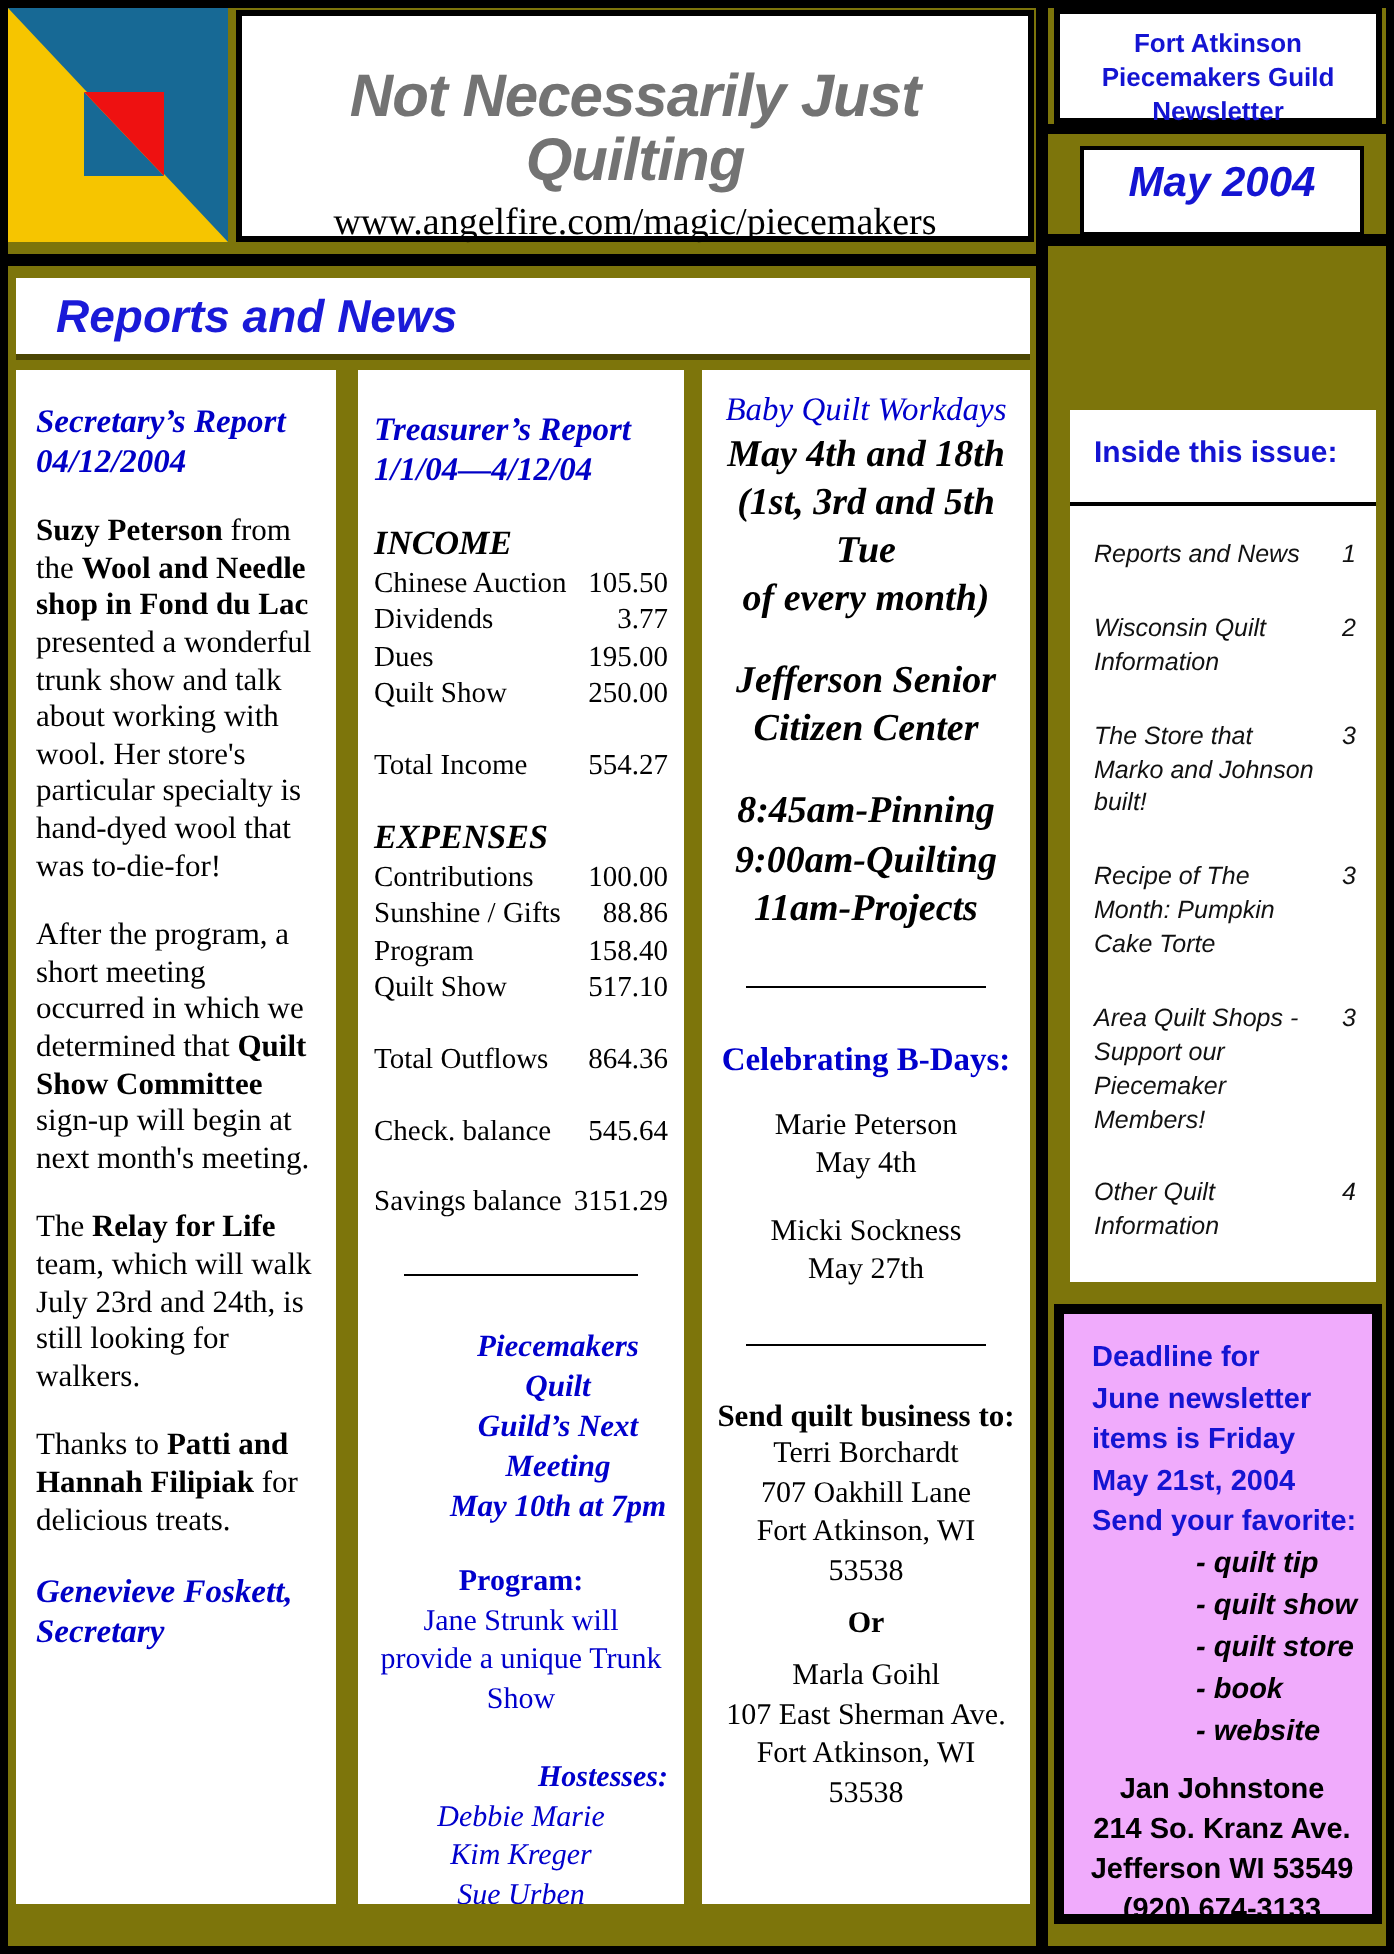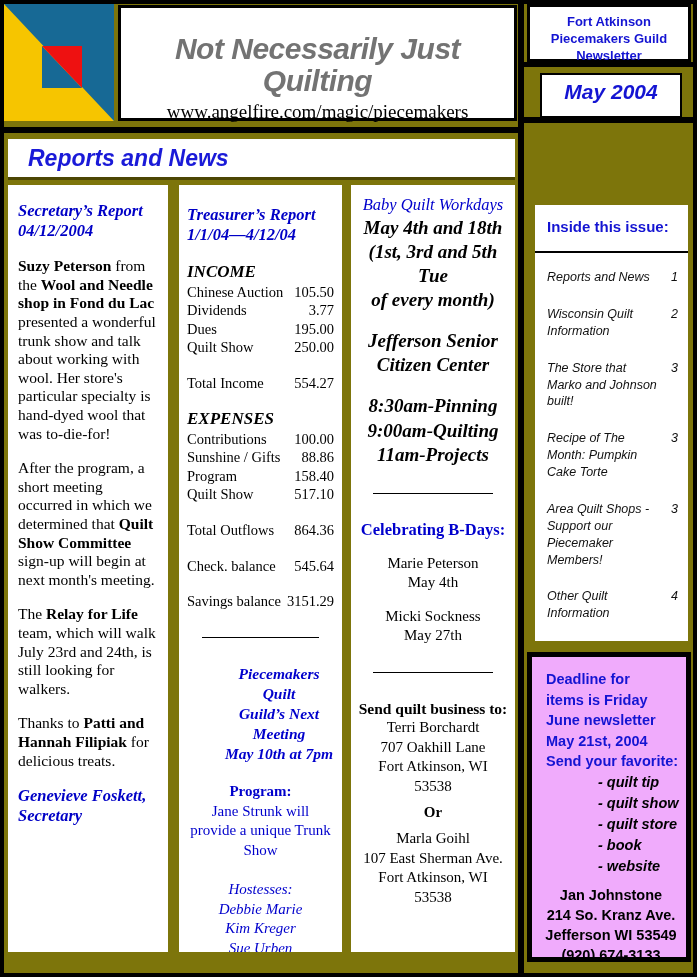--- a/index.html
+++ b/index.html
@@ -38,21 +38,21 @@
   .sig{margin-top:16px;}
 
   .t-section{font-weight:bold;font-style:italic;font-size:17px;margin-top:17px;line-height:1.2;}
   .t-row{display:flex;justify-content:space-between;line-height:1.28;white-space:nowrap;}
   .t-total{margin-top:17px;}
   .rule{border-top:1px solid #000;width:80%;margin:26px auto 26px;}
   .meeting{color:#0000CC;font-weight:bold;font-style:italic;font-size:15.5px;text-align:center;line-height:1.3;margin-left:37px;}
   .program{color:#0000CC;text-align:center;margin-top:18px;line-height:1.3;font-size:15px;}
   .p-lbl{font-weight:bold;}
   .hostesses{color:#0000CC;text-align:center;margin-top:20px;line-height:1.3;font-size:15px;font-style:italic;}
-  .h-lbl{font-weight:normal;}
+  .h-lbl{font-weight:bold;text-align:right;}
 
   .c3-head{color:#0000CC;font-weight:normal;font-style:italic;font-size:16.5px;line-height:1.25;}
   .c3-bold{font-weight:bold;font-style:italic;line-height:1.27;font-size:19px;}
   .c3-gap{margin-top:17px;}
   .bdays-head{color:#0000CC;font-weight:bold;font-size:16.5px;margin-top:4px;}
   .bday{margin-top:14px;line-height:1.3;}
   .biz-head{font-weight:bold;font-size:15.5px;line-height:1.25;}
   .addr{line-height:1.3;}
   .or{font-weight:bold;margin:8px 0;}
 
@@ -223,21 +223,21 @@
         <div>(1st, 3rd and 5th Tue</div>
         <div>of every month)</div>
       </div>
     <div class="c3-bold c3-gap">
 
     <div>Jefferson Senior</div>
         <div>Citizen Center</div>
       </div>
     <div class="c3-bold c3-gap">
 
-    <div>8:30am-Pinning</div>
+    <div>8:45am-Pinning</div>
         <div>9:00am-Quilting</div>
         <div>11am-Projects</div>
       </div>
 
     <div class="rule"></div>
 
     <div class="bdays-head">Celebrating B-Days:</div>
     <div>
 
         <div class="bday">
@@ -306,22 +306,22 @@
           <span class="toc-page">4</span>
         </div>
 
       </div>
   </div>
 
   <div class="abs deadline">
     <div>
 
     <div class="dl-line">Deadline for</div>
+        <div class="dl-line">June newsletter</div>
         <div class="dl-line">items is Friday</div>
-        <div class="dl-line">June newsletter</div>
         <div class="dl-line">May 21st, 2004</div>
         <div class="dl-line">Send your favorite:</div>
       </div>
     <div>
 
     <div class="fav">- quilt tip</div>
         <div class="fav">- quilt show</div>
         <div class="fav">- quilt store</div>
         <div class="fav">- book</div>
         <div class="fav">- website</div>

